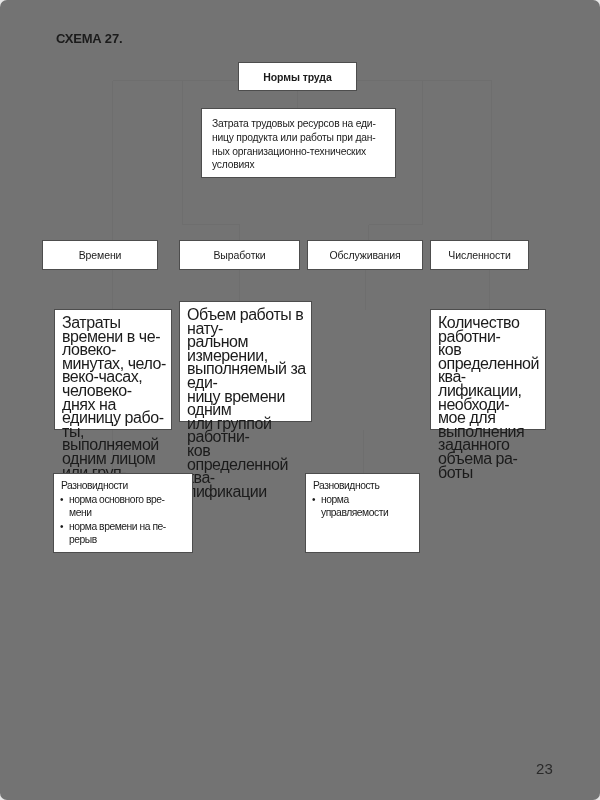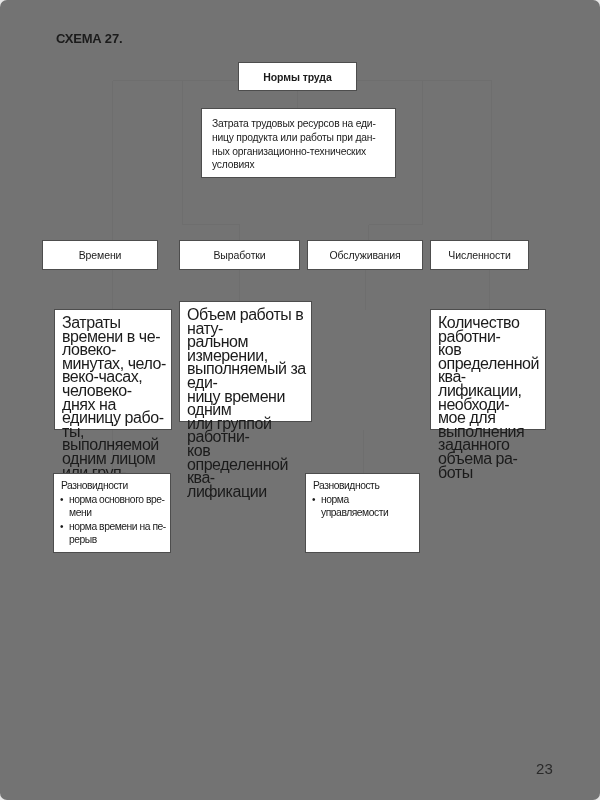--- a/index.html
+++ b/index.html
@@ -128,21 +128,21 @@
 или группой работни-
 ков определенной ква-
 лификации</div>
   <div class="box def-box" style="left:430px; top:309px; width:116px; height:121px;">Количество работни-
 ков определенной ква-
 лификации, необходи-
 мое для выполнения
 заданного объема ра-
 боты</div>
 
-  <div class="box variety-box" style="left:53px; top:473px; width:118px; height:80px;">
+  <div class="box variety-box" style="left:53px; top:473px; width:140px; height:80px;">
     <div class="vhead">Разновидности</div>
     <div class="vitem">
       <span class="bullet">•</span>
       <span class="vtext">норма основного вре-
 мени</span>
     </div>
     <div class="vitem">
       <span class="bullet">•</span>
       <span class="vtext">норма времени на пе-
 рерыв</span>

